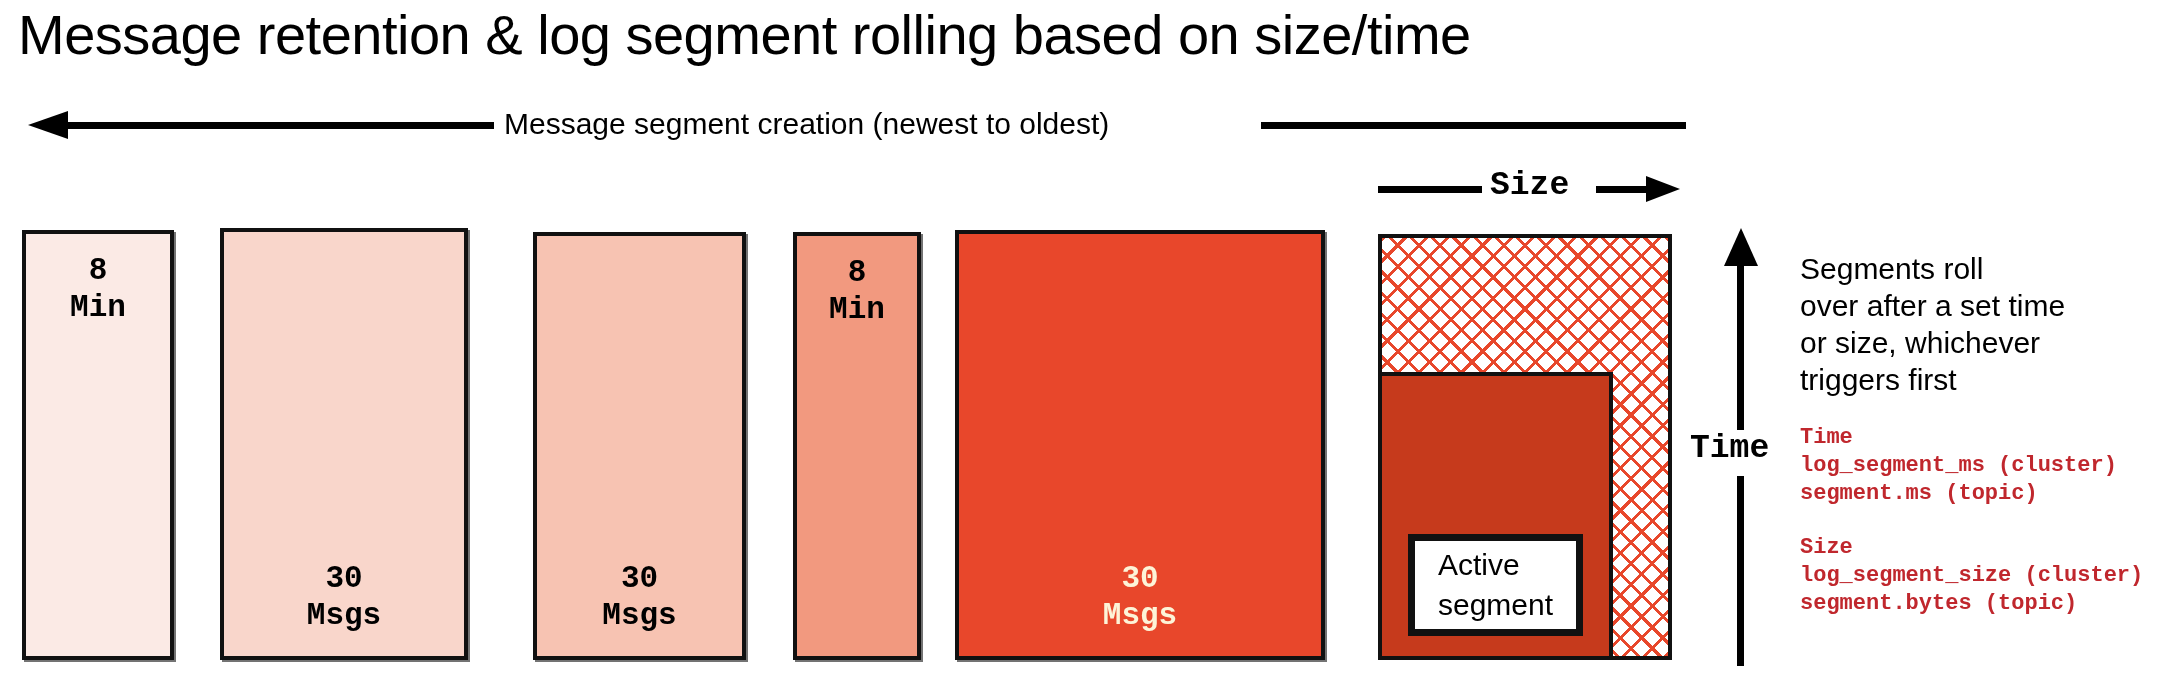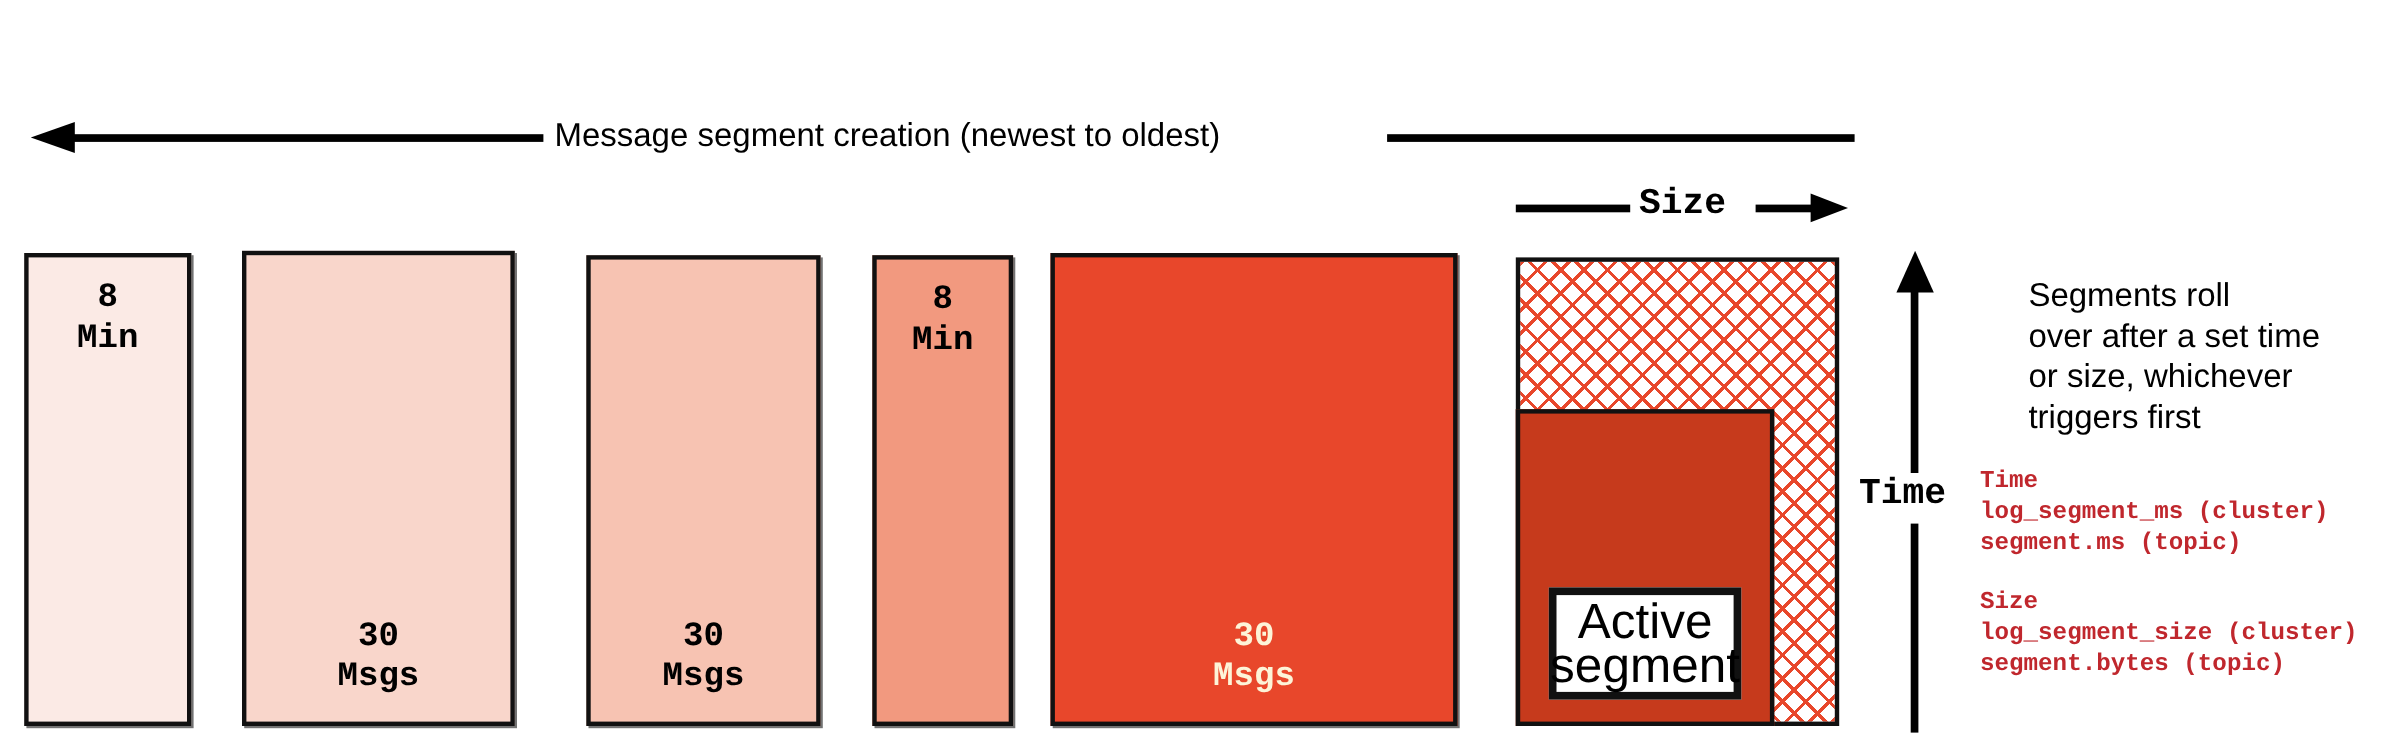--- a/index.html
+++ b/index.html
@@ -137,23 +137,22 @@
     position: absolute;
     background: #ffffff;
     border: 7px solid #111111;
     box-sizing: border-box;
     display: flex;
     align-items: center;
     justify-content: center;
   }
   #active-label-text {
     font-family: "Liberation Sans", sans-serif;
-    font-size: 45px;
+    font-size: 30px;
     line-height: 40px;
-    text-align: center;
     color: #000;
     white-space: pre-line;
   }
 
   
   #time-axis { position: absolute; left: 1700px; top: 228px; width: 150px; height: 440px; }
   #time-arrowhead {
     position: absolute; left: 24px; top: 0;
     width: 0; height: 0;
     border-left: 17px solid transparent;
@@ -175,37 +174,37 @@
     width: 7px; height: 190px; background: #000;
   }
 
   
   #notes { position: absolute; left: 1800px; top: 250px; width: 371px; }
   #notes-body {
     font-size: 30px;
     line-height: 37px;
     color: #000;
     white-space: pre-line;
-    margin-left: 44px;
   }
   .config-block {
     margin-top: 26px;
     font-family: "Liberation Mono", monospace;
     font-size: 22px;
     line-height: 28px;
     color: #c0272d;
     font-weight: 700;
     white-space: pre-line;
   }
 </style>
 </head>
 <body>
 
 <div id="canvas">
 
+  <div id="title">Message retention &amp; log segment rolling based on size/time</div>
 
   <div id="creation-axis">
     <div id="creation-arrowhead"></div>
     <div class="axis-line" id="creation-line-left"></div>
     <div id="creation-label">Message segment creation (newest to oldest)</div>
     <div class="axis-line" id="creation-line-right"></div>
   </div>
 
   <div id="size-axis">
     <div id="size-line-left"></div>

